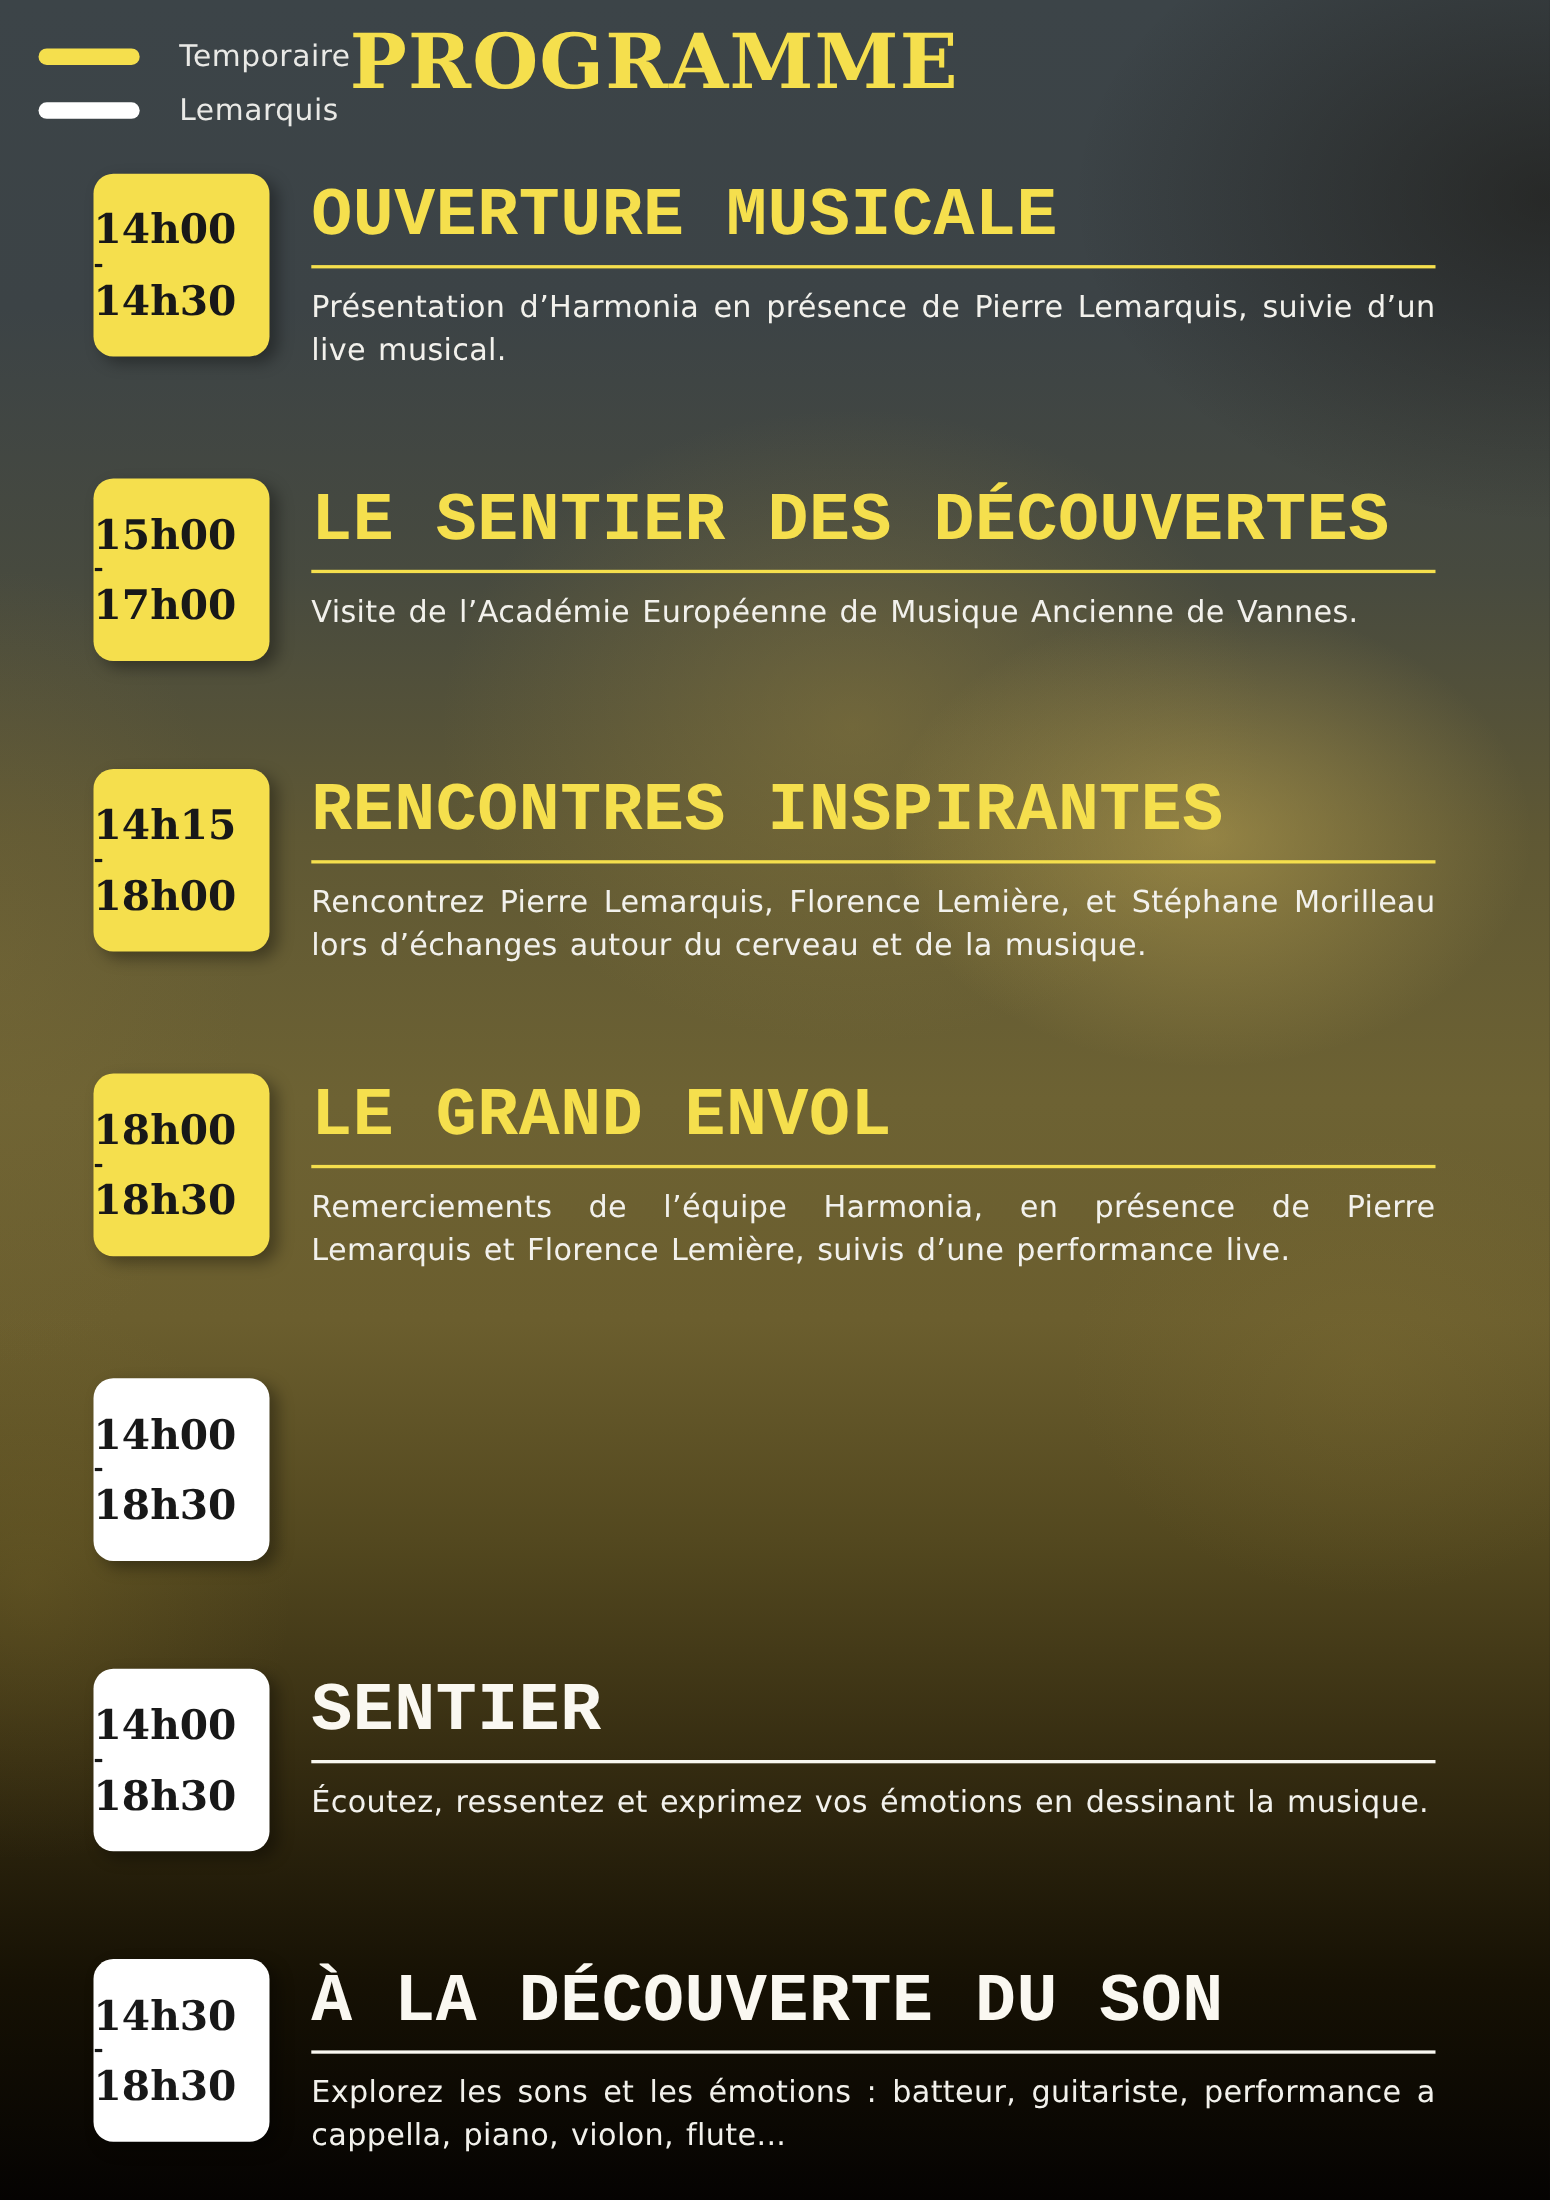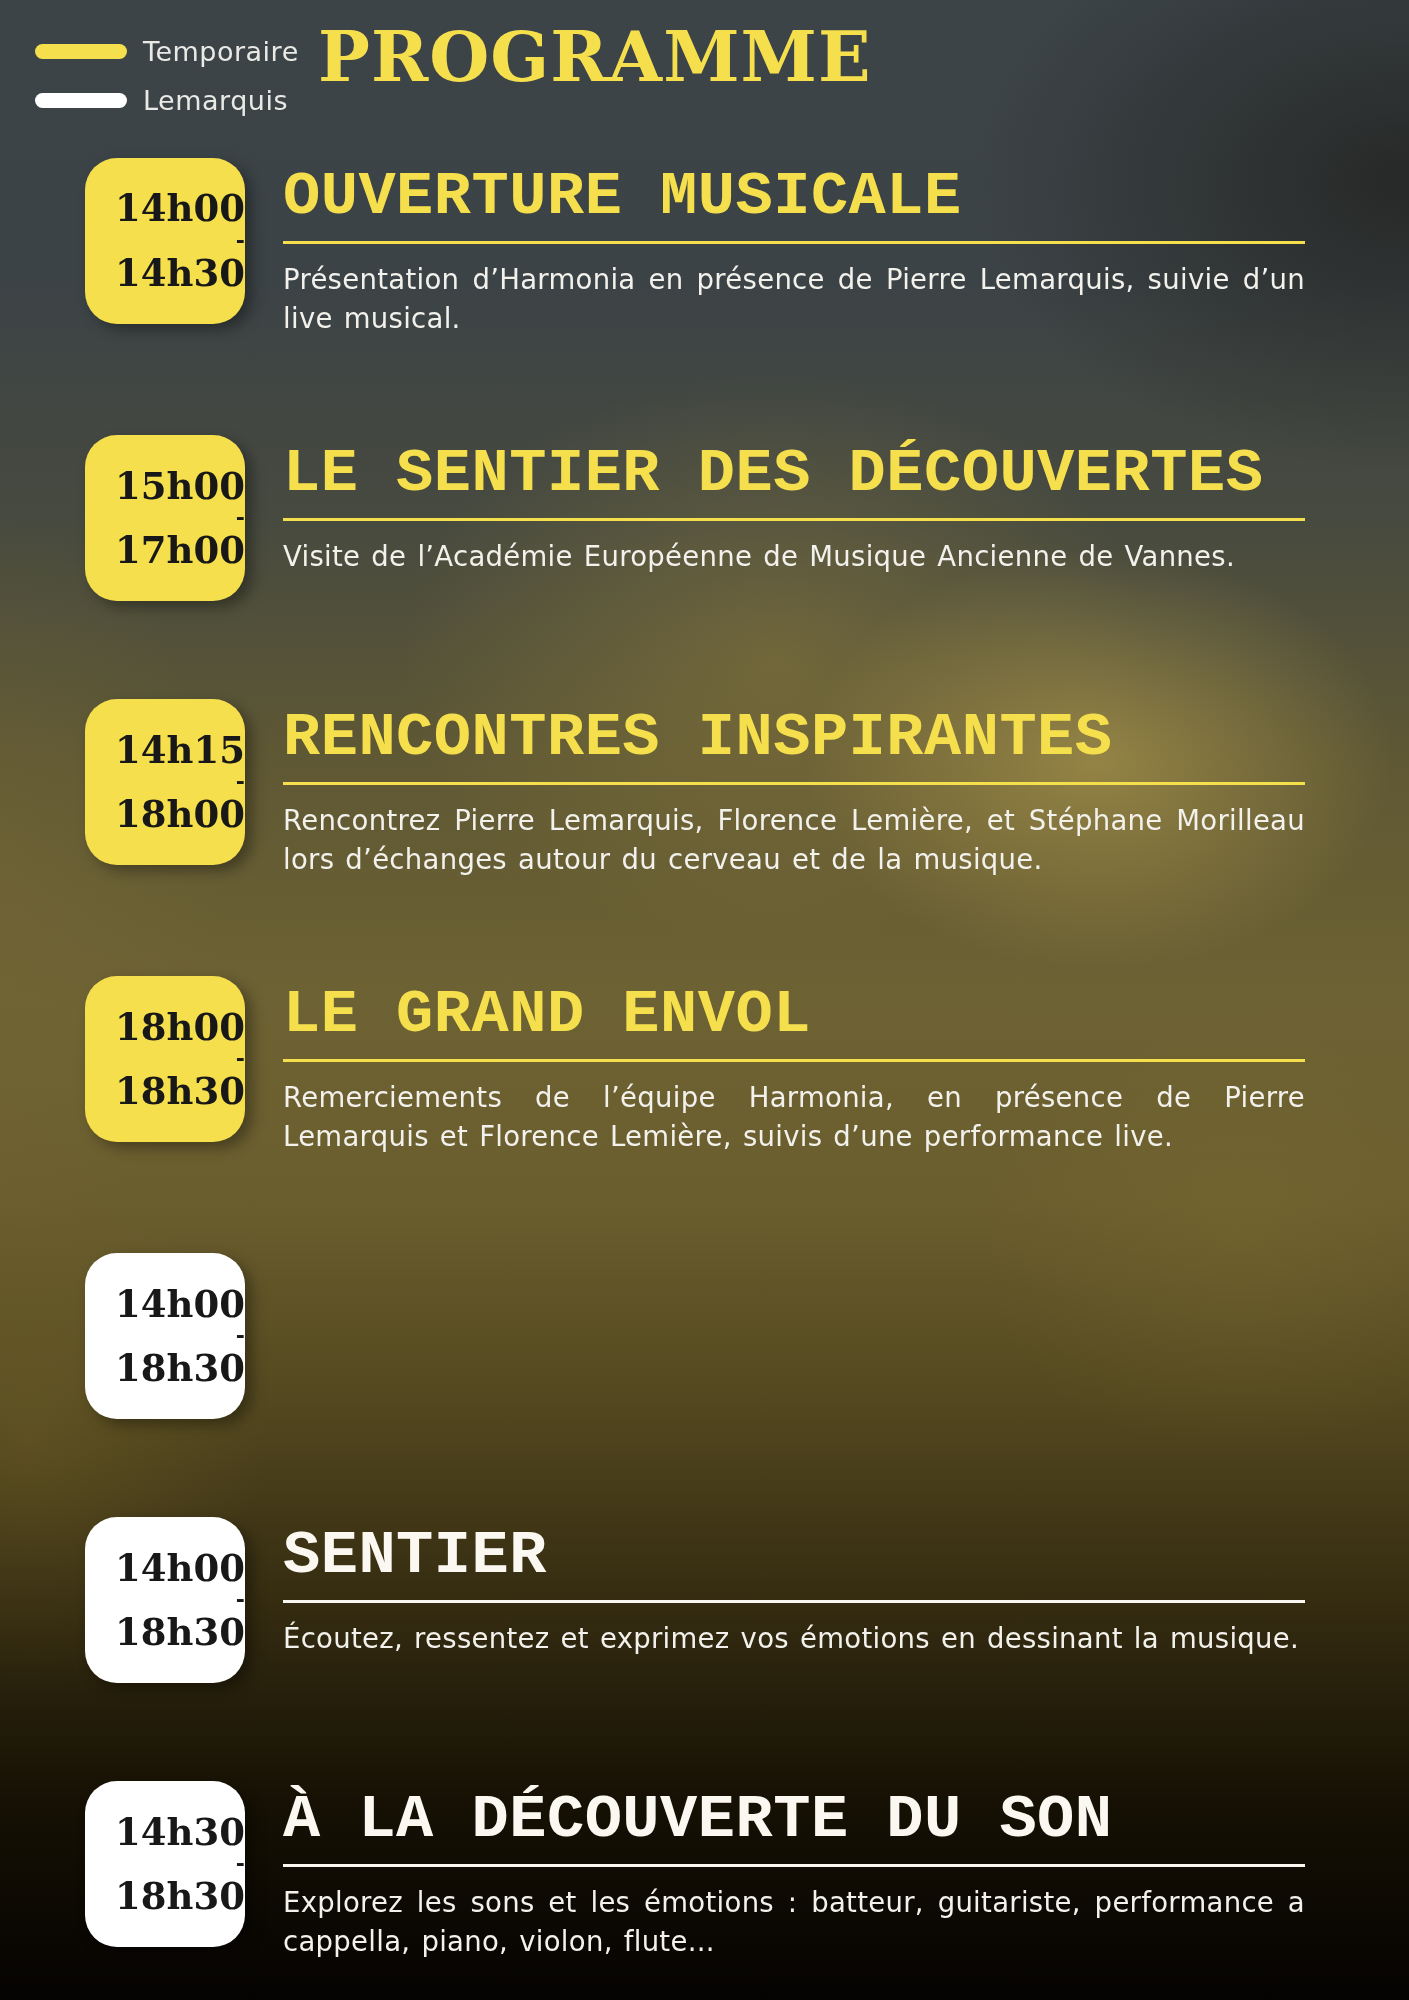--- a/index.html
+++ b/index.html
@@ -26,21 +26,21 @@
       linear-gradient(180deg,
         #3c4448 0%, #3c4346 14%, #474a3f 26%, #5f5834 38%,
         #6d6233 50%, #6b5e2e 60%, #53481f 70%, #352c11 80%,
         #161104 90%, #050302 100%);
   }
   
   .legend{
     position:absolute;top:36px;left:35px;
     display:flex;flex-direction:column;gap:18px;
   }
-  .legend-item{display:flex;align-items:center;gap:16px;}
+  .legend-item{display:flex;align-items:center;gap:36px;}
   .swatch{
     width:92px;height:15px;border-radius:8px;
     flex-shrink:0;
   }
   .swatch.temporaire{background:var(--accent-yellow);}
   .swatch.permanent{background:var(--permanent-white);}
   .legend-label{
     font-size:27px;color:var(--legend-text);
     letter-spacing:0.5px;
   }
@@ -54,23 +54,23 @@
   
   .schedule{
     position:absolute;top:158px;left:0;right:0;
   }
   .section{
     display:flex;
     margin:0 0 98px 85px;
   }
   .time-card{
     width:160px;height:166px;flex-shrink:0;
-    border-radius:32px;
+    border-radius:18px;
     display:flex;flex-direction:column;
-    align-items:flex-end;justify-content:center;
+    align-items:flex-start;justify-content:center;
     font-family:"DejaVu Serif",serif;font-weight:bold;
     color:var(--time-text);
     box-shadow:7px 6px 14px rgba(0,0,0,0.35);
   }
   .section[data-type="temporaire"] .time-card{background:var(--accent-yellow);}
   .section[data-type="permanent"] .time-card{background:var(--permanent-white);}
   .time-start,.time-end{font-size:37px;line-height:1.1;}
   .time-separator{font-size:22px;line-height:0.9;margin:2px 0;}
   .section-content{
     margin-left:38px;width:1022px;

